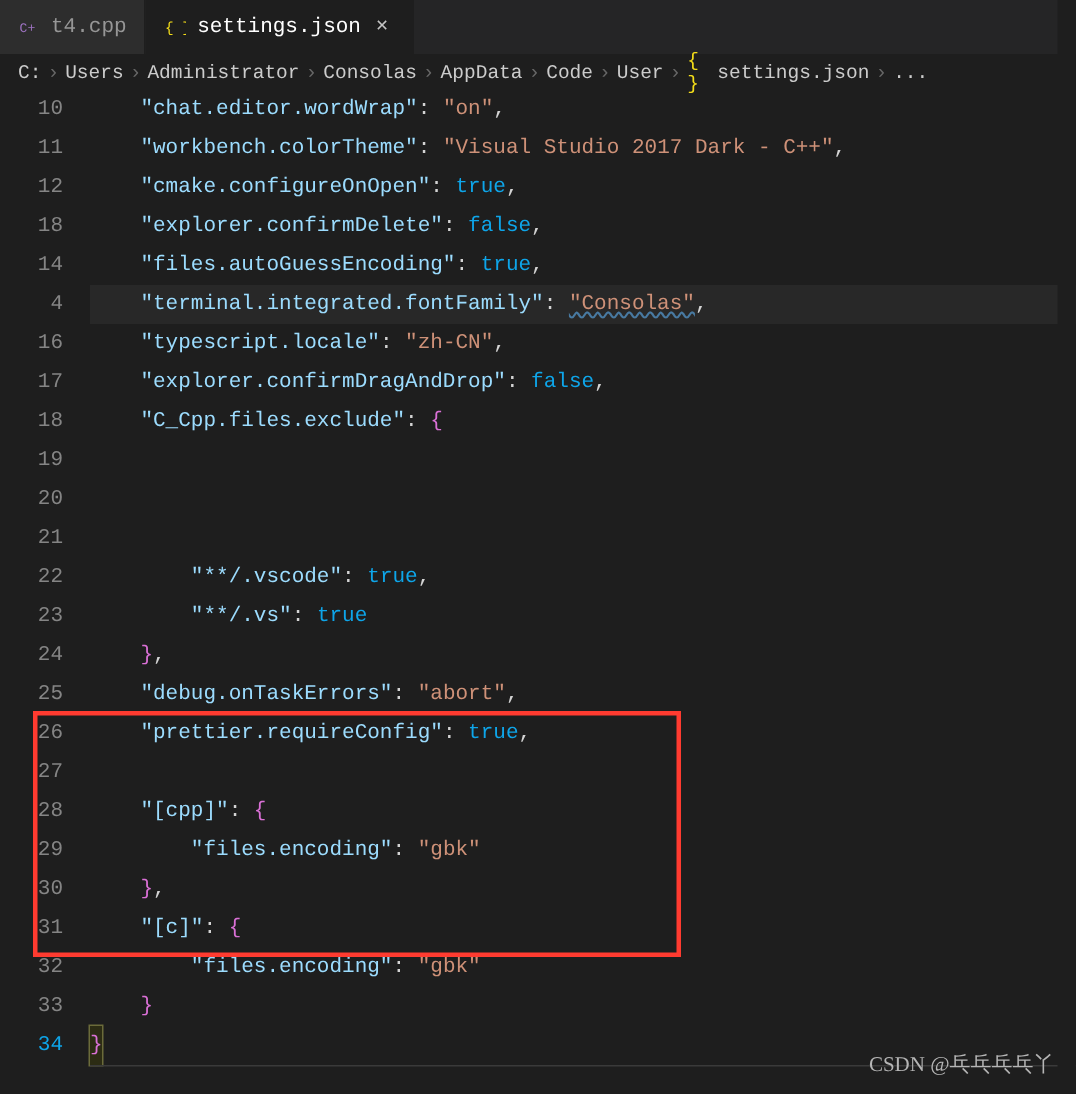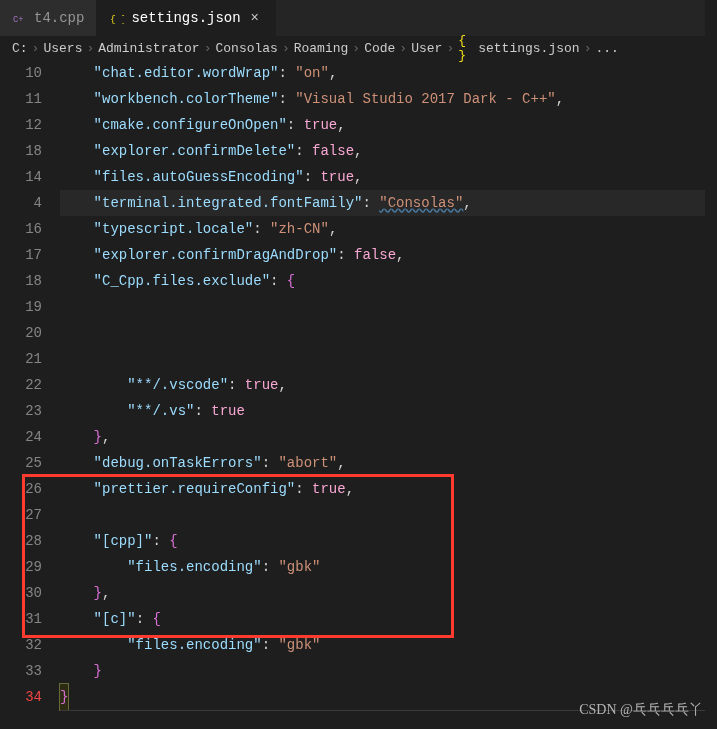--- a/index.html
+++ b/index.html
@@ -51,30 +51,30 @@
   position: relative;
 }
 .gutter {
   width: 60px;
   text-align: right;
   padding-right: 18px;
   color: #858585;
   user-select: none;
 }
 .gutter .line-num { height: 26px; line-height: 26px; }
-.gutter .line-num.active { color: #ef4444; }
+.gutter .line-num.active { color: #0ea5e9; }
 .code {
   flex: 1;
   position: relative;
 }
 .code-line { height: 26px; line-height: 26px; white-space: pre; }
 .code-line.highlight { background: rgba(60,60,60,0.35); }
 .s-key { color: #9cdcfe; }
 .s-str { color: #ce9178; }
-.s-bool { color: #f9a8d4; }
+.s-bool { color: #0ea5e9; }
 .s-punc { color: #d4d4d4; }
 .s-brace { color: #da70d6; }
 .underline { text-decoration: underline wavy rgba(86,156,214,0.7); }
 .close-brace-box { display:inline-block; background: rgba(80,80,0,0.3); outline: 1px solid #6b6b3a; }
 .highlight-box {
   position: absolute;
   left: 22px;
   top: 474px;
   width: 432px;
   height: 164px;
@@ -122,21 +122,21 @@
 
 <div class="breadcrumbs">
   <span class="breadcrumb-item">C:</span>
   <span class="breadcrumb-sep">›</span>
   <span class="breadcrumb-item">Users</span>
   <span class="breadcrumb-sep">›</span>
   <span class="breadcrumb-item">Administrator</span>
   <span class="breadcrumb-sep">›</span>
   <span class="breadcrumb-item">Consolas</span>
   <span class="breadcrumb-sep">›</span>
-  <span class="breadcrumb-item">Roaming</span>
+  <span class="breadcrumb-item">AppData</span>
   <span class="breadcrumb-sep">›</span>
   <span class="breadcrumb-item">Code</span>
   <span class="breadcrumb-sep">›</span>
   <span class="breadcrumb-item">User</span>
   <span class="breadcrumb-sep">›</span>
   <span class="tab-icon" style="color:#f5de19">{ }</span>
   <span class="breadcrumb-item">settings.json</span>
   <span class="breadcrumb-sep">›</span>
   <span class="breadcrumb-item">...</span>
 </div>

